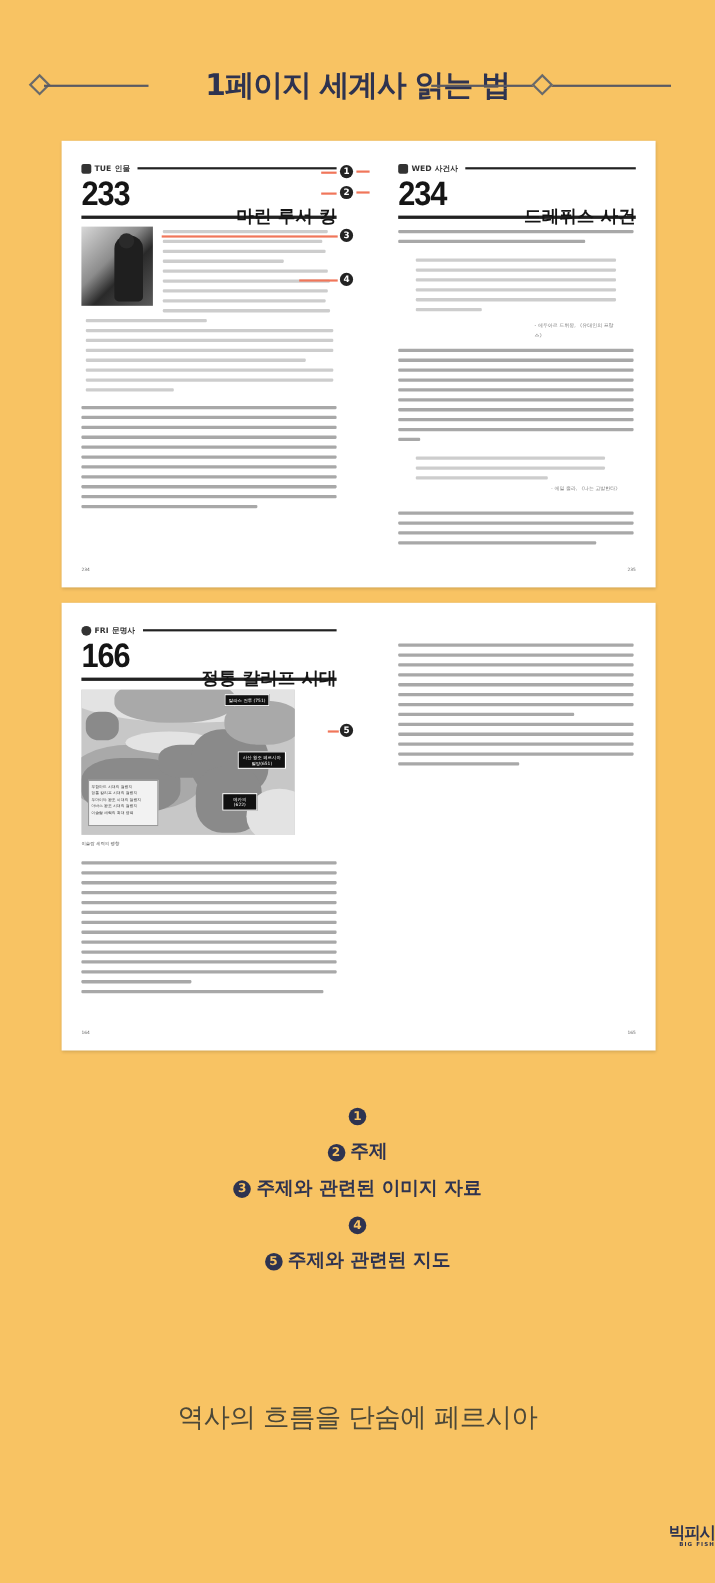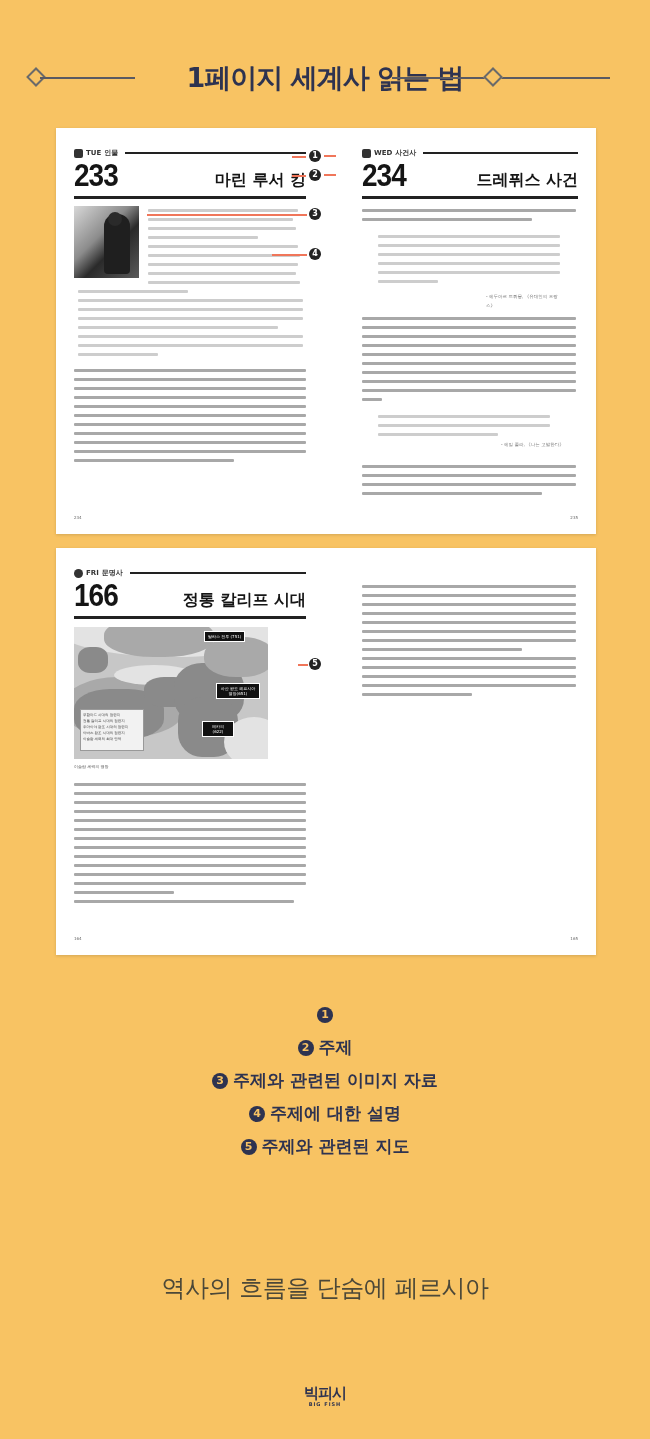--- a/index.html
+++ b/index.html
@@ -37,21 +37,21 @@
   .spread1 { top: 128px; height: 406px; }
   .spread2 { top: 548px; height: 407px; }
   .page { position: absolute; top: 0; height: 100%; width: 270px; }
   .page.left { left: 0; }
   .page.right { left: 270px; }
   .pheader { position: absolute; left: 18px; right: 20px; top: 20px; }
   .cat { font-size: 7px; font-weight: bold; color: #333; display: flex; align-items: center; gap: 3px; }
   .cat .catline { flex: 1; height: 2px; background: #222; margin-left: 4px; }
   .cat .icon { width: 9px; height: 9px; background: #333; border-radius: 2px; display: inline-block; }
   .num { font-size: 28px; font-weight: bold; color: #151515; letter-spacing: -1px; line-height: 30px; margin-top: 2px; font-family: "Liberation Sans", sans-serif; transform: scaleY(1.1); transform-origin: left top; }
-  .topic { position: absolute; right: 0; top: 22px; font-size: 16px; font-weight: bold; color: #151515; }
+  .topic { position: absolute; right: 0; top: 39px; font-size: 16px; font-weight: bold; color: #151515; }
   .hrule { height: 3px; background: #222; margin-top: 6px; }
   .textblock { position: absolute; font-size: 4.5px; line-height: 9px; color: #555; }
   .textline { height: 9px; display: flex; align-items: center; }
   .textline span { height: 3px; background: #8b8b8b; border-radius: 1px; opacity: 0.75; display: block; }
   .textline.light span { background: #bcbcbc; }
   .photo {
     position: absolute; left: 18px; top: 78px; width: 65px; height: 72px;
     background: linear-gradient(135deg, #d8d8d8 0%, #8c8c8c 40%, #2a2a2a 60%, #5a5a5a 100%);
   }
   .photo .figure { position: absolute; left: 30px; top: 8px; width: 26px; height: 60px; background: #1f1f1f; border-radius: 12px 12px 4px 4px; }
@@ -85,21 +85,21 @@
   .legend-item .num-circle {
     display: inline-block; width: 16px; height: 16px; border-radius: 50%;
     background: #2e3350; color: #f8c363; font-size: 11px; line-height: 16px; text-align: center;
   }
   .tagline {
     position: absolute; top: 1268px; left: 0; width: 650px; text-align: center;
     font-family: "DejaVu Serif", serif; color: #4c4838; font-size: 24px; line-height: 40px;
     letter-spacing: -0.5px;
   }
   .logo {
-    position: absolute; top: 1385px; left: 0; width: 650px; text-align: center; color: #2e3350;
+    position: absolute; top: 1385px; left: 0; width: 650px; text-align: right; color: #2e3350;
   }
   .logo .ko { font-size: 15px; font-weight: bold; letter-spacing: -1px; line-height: 16px; }
   .logo .en { font-size: 5px; font-weight: bold; letter-spacing: 1px; line-height: 6px; }
 </style>
 </head>
 <body>
 
 <div class="title-row">
   <div class="diamond l"></div>
   <div class="line l"></div>
@@ -481,21 +481,20 @@
   <div class="legend-item">
     <span class="num-circle">2</span>
     <span>주제</span>
   </div>
   <div class="legend-item">
     <span class="num-circle">3</span>
     <span>주제와 관련된 이미지 자료</span>
   </div>
   <div class="legend-item">
     <span class="num-circle">4</span>
-    <span>주제에 대한 설명</span>
   </div>
   <div class="legend-item">
     <span class="num-circle">5</span>
     <span>주제와 관련된 지도</span>
   </div>
 </div>
 
 <div class="tagline">
   <div>역사의 흐름을 단숨에 페르시아</div>
 </div>

